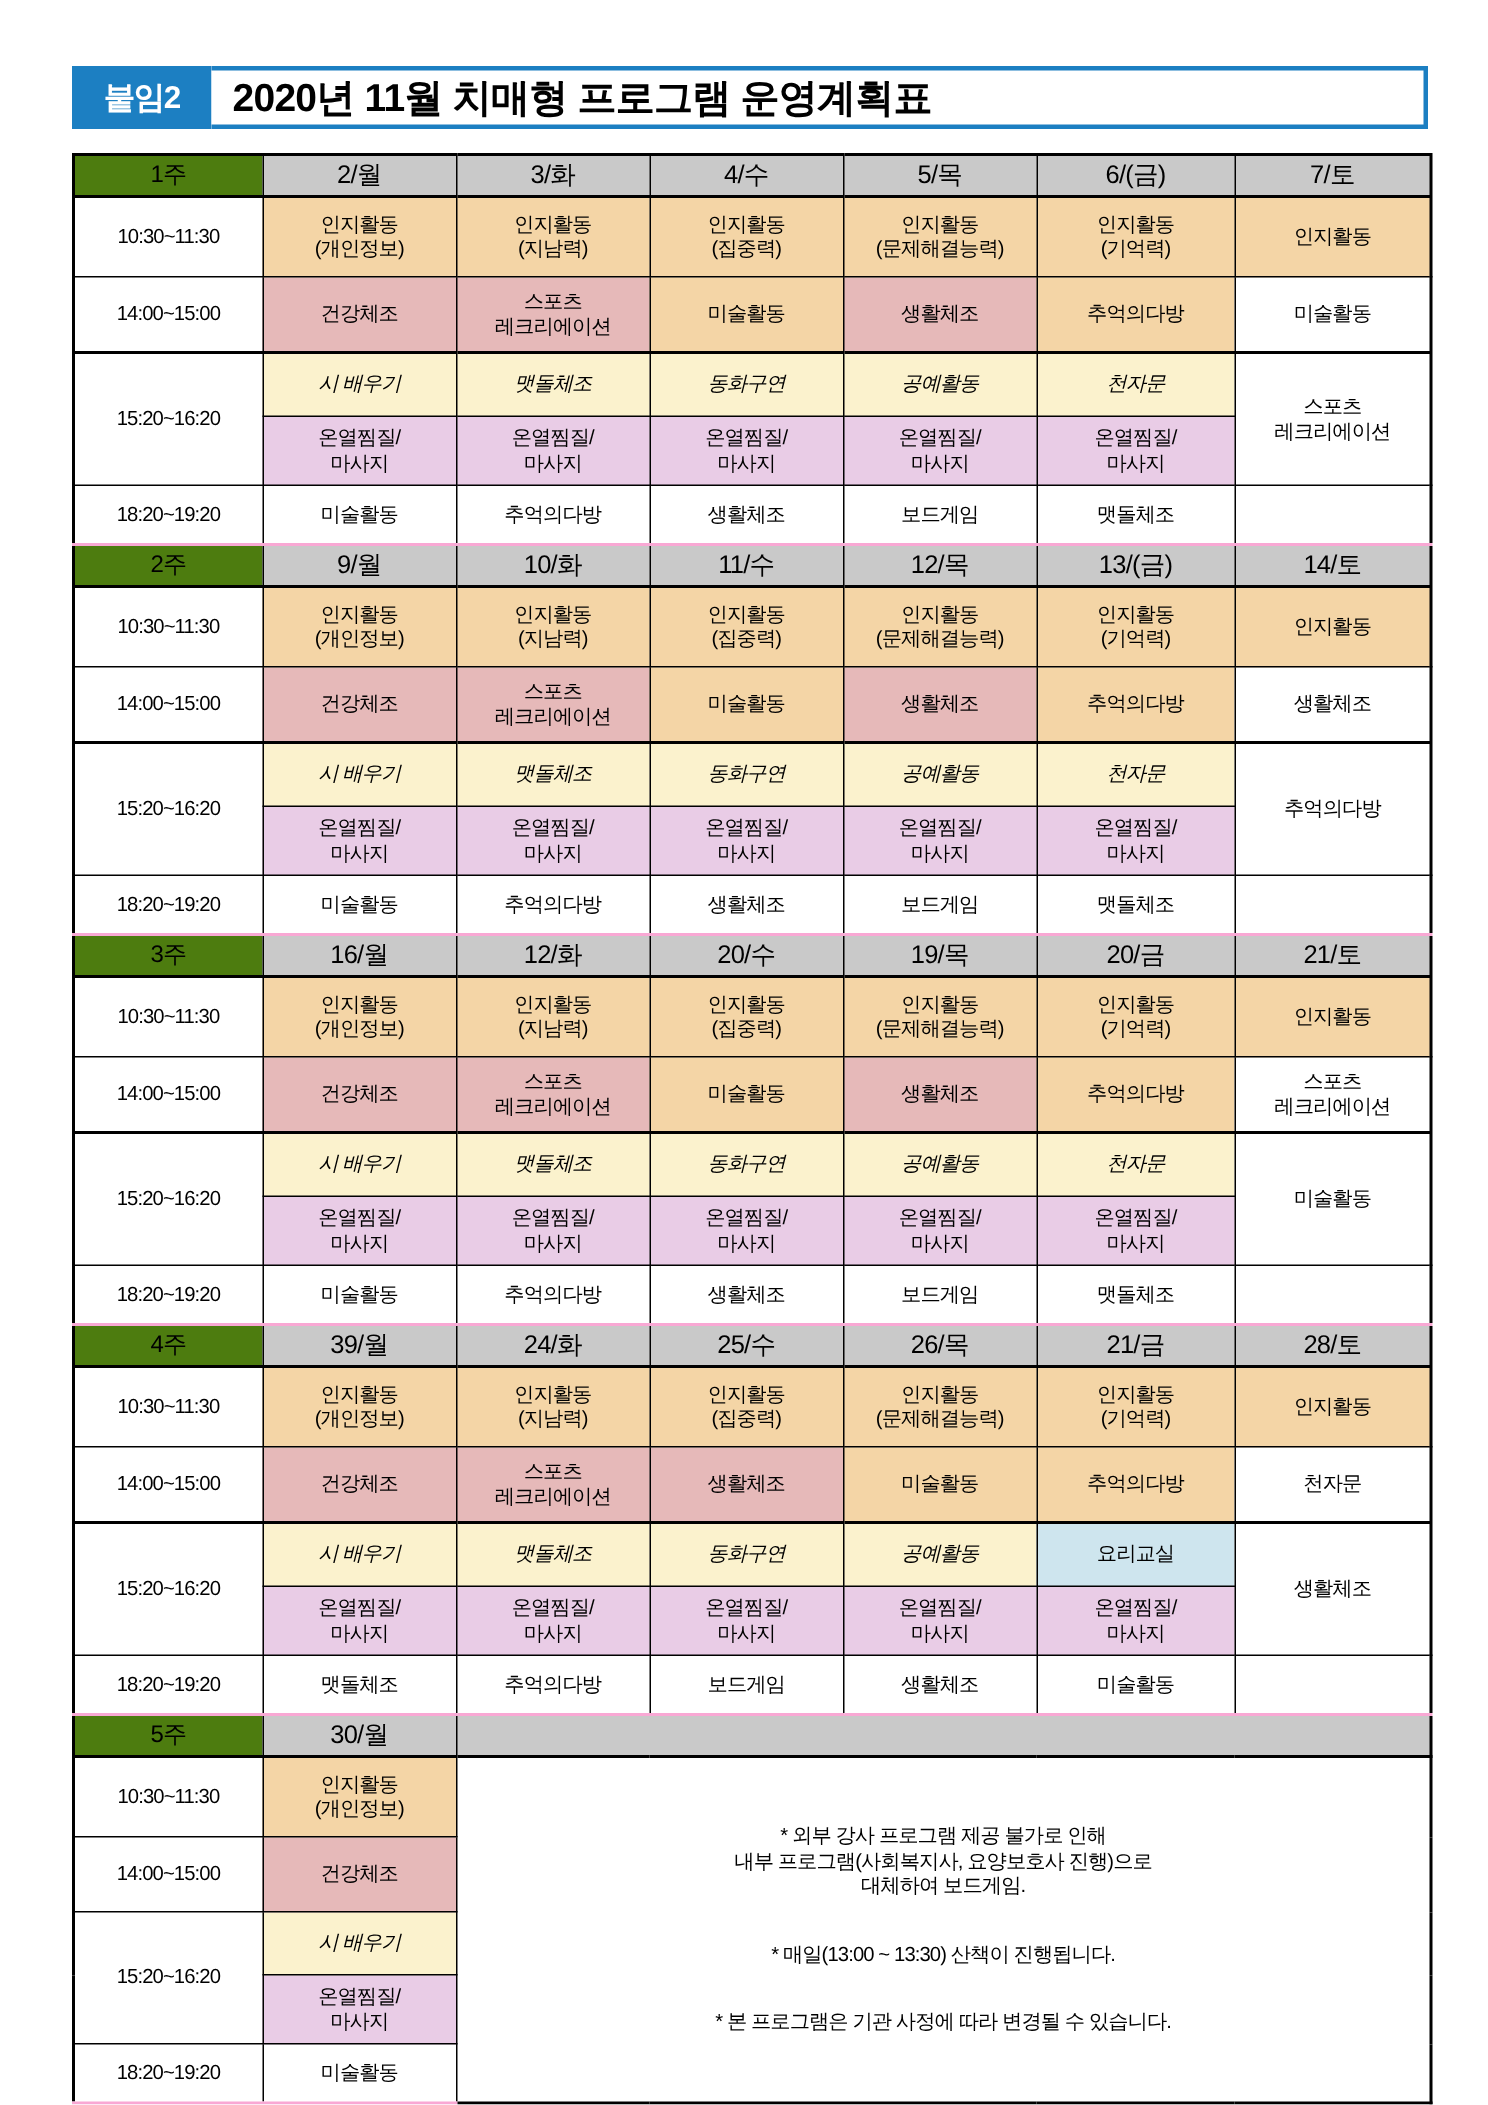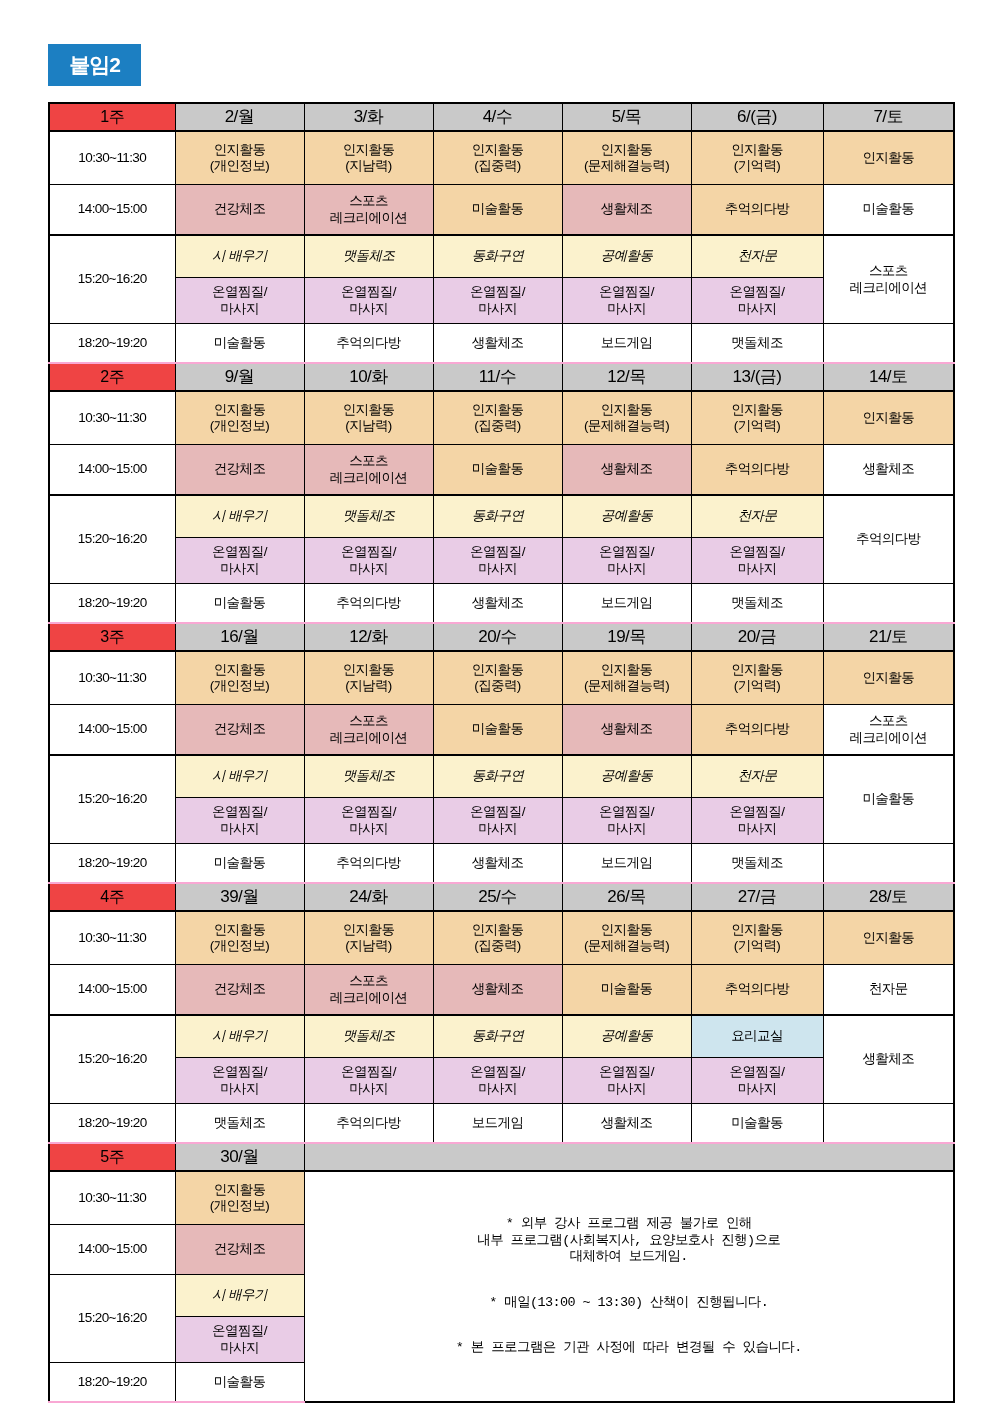--- a/index.html
+++ b/index.html
@@ -85,21 +85,21 @@
   tr.weekhdr td {
     background: #C9C9C9;
     font-size: 17px;
     font-weight: normal;
     height: 26px;
     letter-spacing: -0.5px;
     border-top: 2px solid #000;
     border-bottom: 2px solid #000;
   }
   tr.weekhdr td.wk {
-    background: #ef4444;
+    background: #4d7c0f;
     font-size: 16px;
   }
   tr.weekhdr td.blank {
     background: #C9C9C9;
     border-right: 2px solid #000;
   }
 
   td.time {
     font-size: 13px;
     letter-spacing: -0.8px;
@@ -130,30 +130,33 @@
   
   td.notes {
     text-align: center;
     vertical-align: middle;
     font-size: 14px;
     line-height: 1.75;
     letter-spacing: -0.5px;
     padding: 10px 12px;
     border-right: 2px solid #000;
   }
-  td.notes p { margin: 0; font-family: Liberation Mono, monospace; }
+  td.notes p { margin: 0; }
   td.notes p.gap { margin-top: 29px; }
 </style>
 </head>
 <body>
 
 <div class="page">
 
   <div class="title-row">
     <div class="title-badge">붙임2</div>
+    <div class="title-box">
+      <span class="title-text">2020년 11월 치매형 프로그램 운영계획표</span>
+    </div>
   </div>
 
   <table class="sched">
     <colgroup>
       <col class="c-time">
         <col class="c-day">
         <col class="c-day">
         <col class="c-day">
         <col class="c-day">
         <col class="c-day5">
@@ -458,21 +461,21 @@
           <td class="c-white">보드게임</td>
           <td class="c-white">맷돌체조</td>
           <td class="c-white"></td>
         </tr>
         <tr class="weekhdr">
           <td class="wk">4주</td>
           <td>39/월</td>
           <td>24/화</td>
           <td>25/수</td>
           <td>26/목</td>
-          <td>27/금</td>
+          <td>21/금</td>
           <td>28/토</td>
         </tr>
         <tr class="r1">
           <td class="time">10:30~11:30</td>
           <td class="c-orange">
             <span class="sub">인지활동</span>
             <span class="sub">(개인정보)</span>
           </td>
           <td class="c-orange">
             <span class="sub">인지활동</span>

